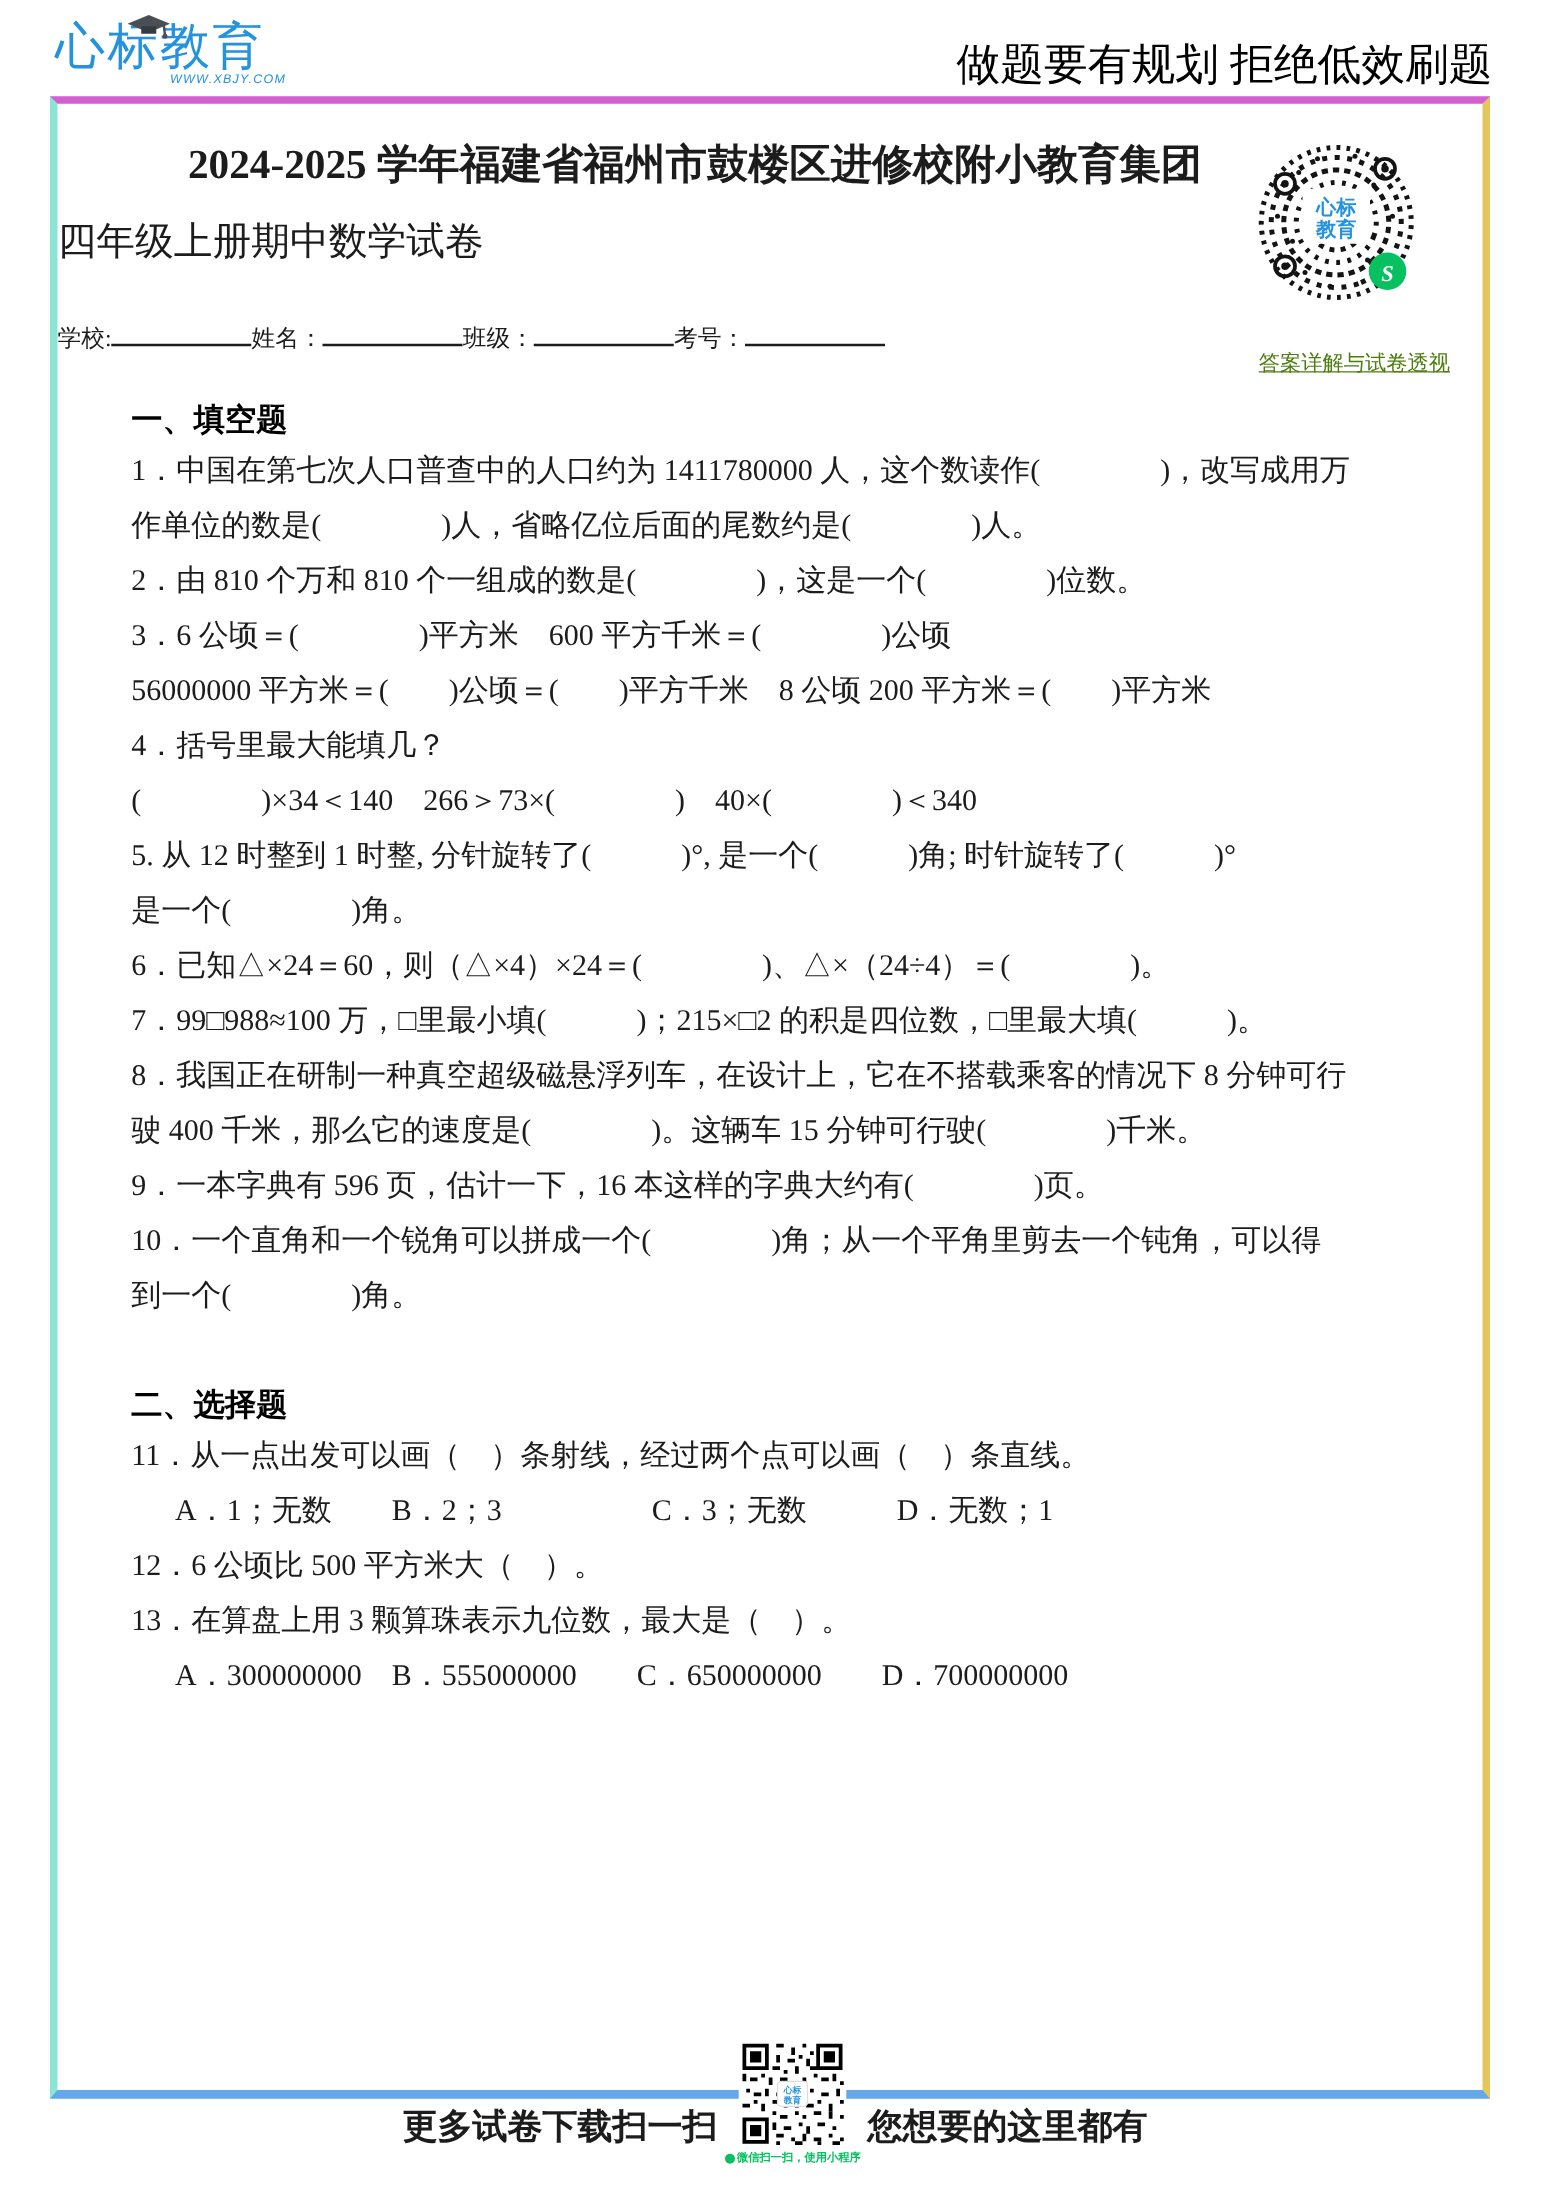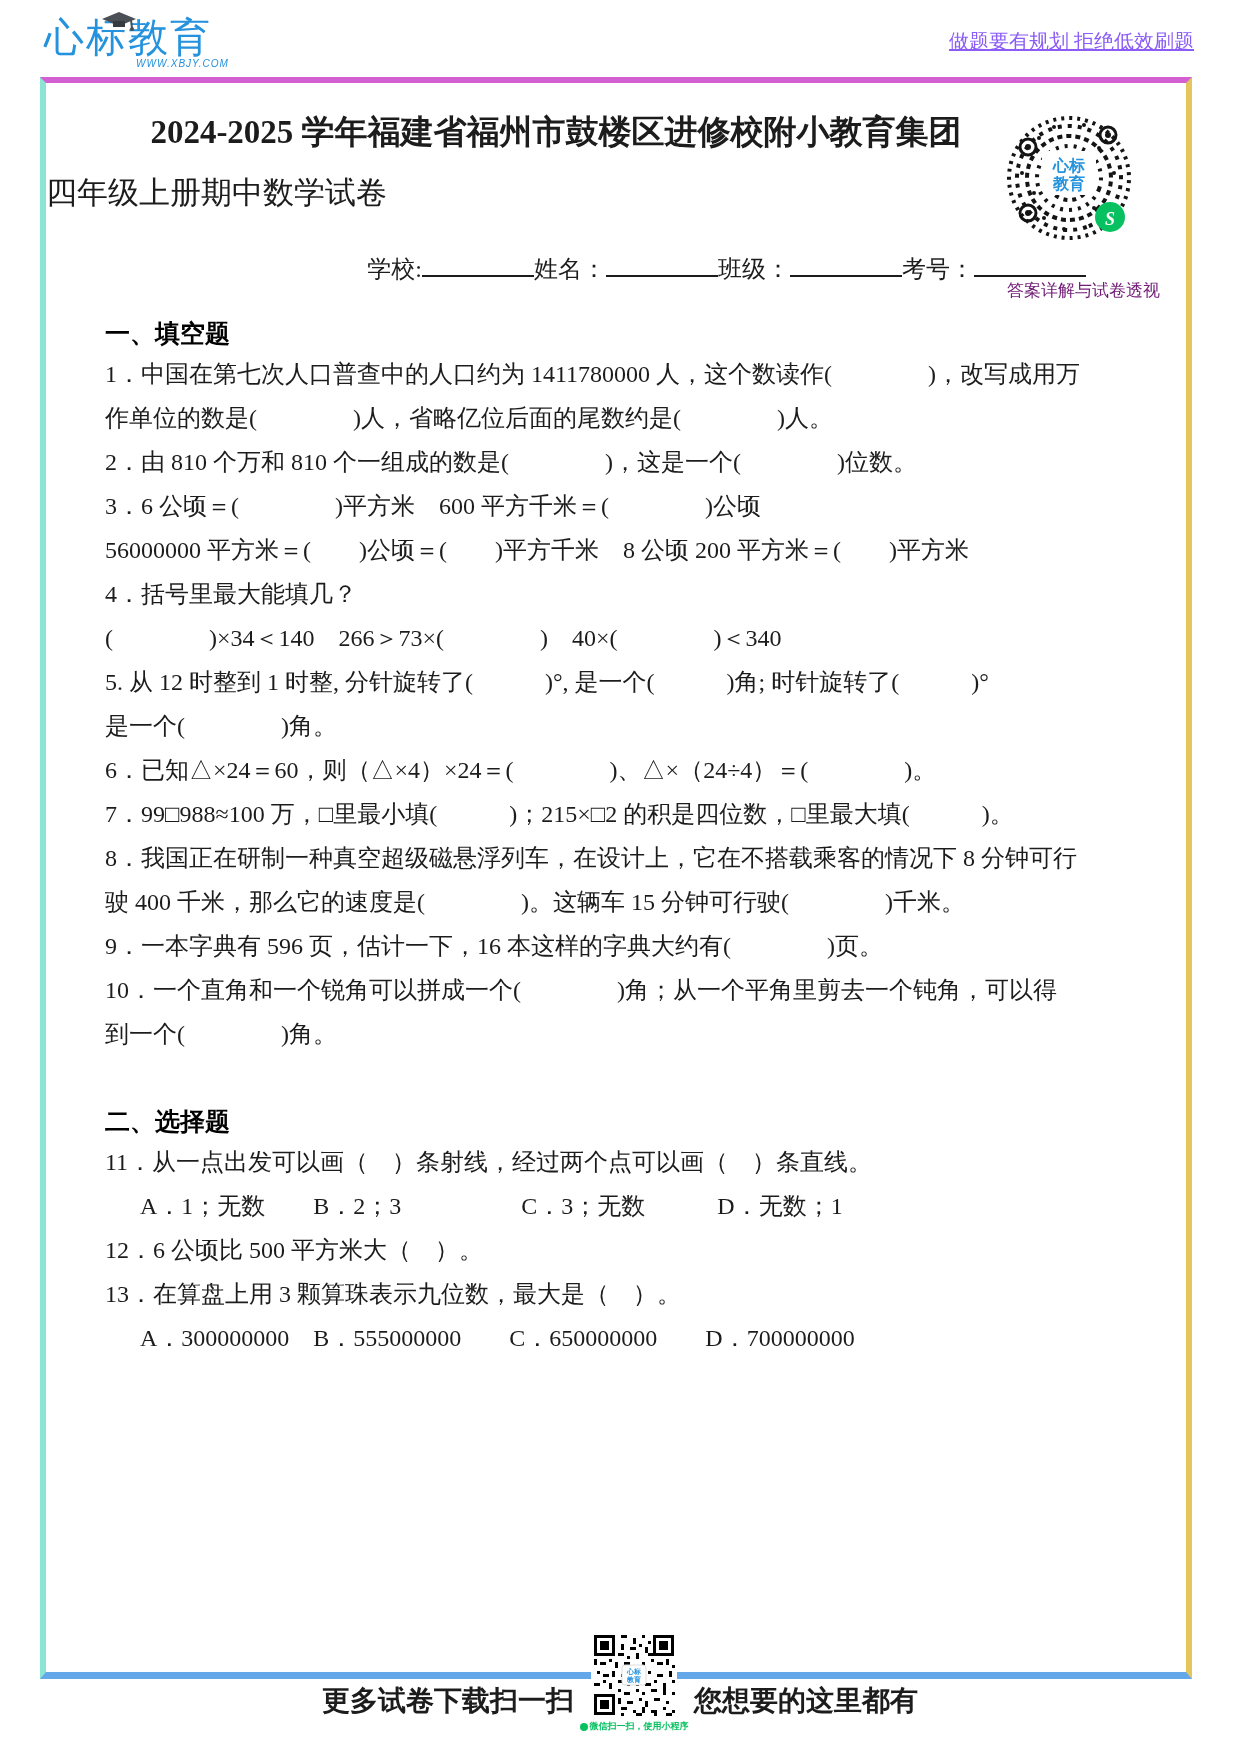--- a/index.html
+++ b/index.html
@@ -6,34 +6,34 @@
   body { background:#ffffff; font-family:"Liberation Serif", serif; color:#1c1c1c; }
   .page { position:relative; width:1240px; height:1754px; background:#ffffff; overflow:hidden; }
 
   
   .logo { position:absolute; left:44px; top:14px; width:220px; height:62px; }
   .logo-text { font-family:"Liberation Sans", sans-serif; font-weight:normal; font-size:40px;
                color:#2492dc; letter-spacing:2px; line-height:46px; }
   .logo-cap { position:absolute; left:58px; top:-4px; }
   .logo-url { position:absolute; left:92px; top:44px; font-family:"Liberation Sans", sans-serif;
               font-style:italic; font-size:10px; color:#2492dc; letter-spacing:1px; }
-  .slogan { position:absolute; right:46px; top:28px; font-size:20px; color:#8b5cf6;text-decoration:underline; }
+  .slogan { position:absolute; right:46px; top:28px; font-size:35px; color:#000000; }
 
   
   .frame { position:absolute; left:40px; top:77px; width:1152px; height:1602px;
            border-top:6px solid #d45fd0; border-left:6px solid #8ce5d4;
            border-right:6px solid #e3c75c; border-bottom:7px solid #64a8ea; }
 
   .title1 { margin:30px 120px 0 0; text-align:center; font-size:33px; font-weight:bold; line-height:38px; }
   .title2 { margin:24px 120px 0 0; font-size:31px; font-weight:normal; line-height:36px; }
 
   .qr-top { position:absolute; right:52px; top:30px; width:130px; height:130px; }
-  .qr-caption { position:absolute; right:26px; top:196px; font-size:17px; color:#701a75; }
-
-  .info-line { margin:42px 100px 0 0; text-align:right; font-size:24px; line-height:30px;padding-left:46px; }
+  .qr-caption { position:absolute; right:26px; top:196px; font-size:17px; color:#4d7c0f;text-decoration:underline; }
+
+  .info-line { margin:42px 100px 0 0; text-align:left; font-size:19px; line-height:30px; }
   .blank { display:inline-block; width:112px; height:24px; border-bottom:2px solid #1c1c1c;
            vertical-align:baseline; }
 
   .sec-heading { margin:36px 0 0 59px; font-family:"Liberation Sans", sans-serif;
                  font-size:25px; font-weight:bold; line-height:26px; color:#000; }
   .sec-heading.second { margin-top:52px; }
   .q-block { margin:6px 40px 0 59px; overflow:hidden; }
   .q-line { font-size:24px; line-height:44px; white-space:nowrap; }
   .q-line.opt { margin-left:35px; }
 

